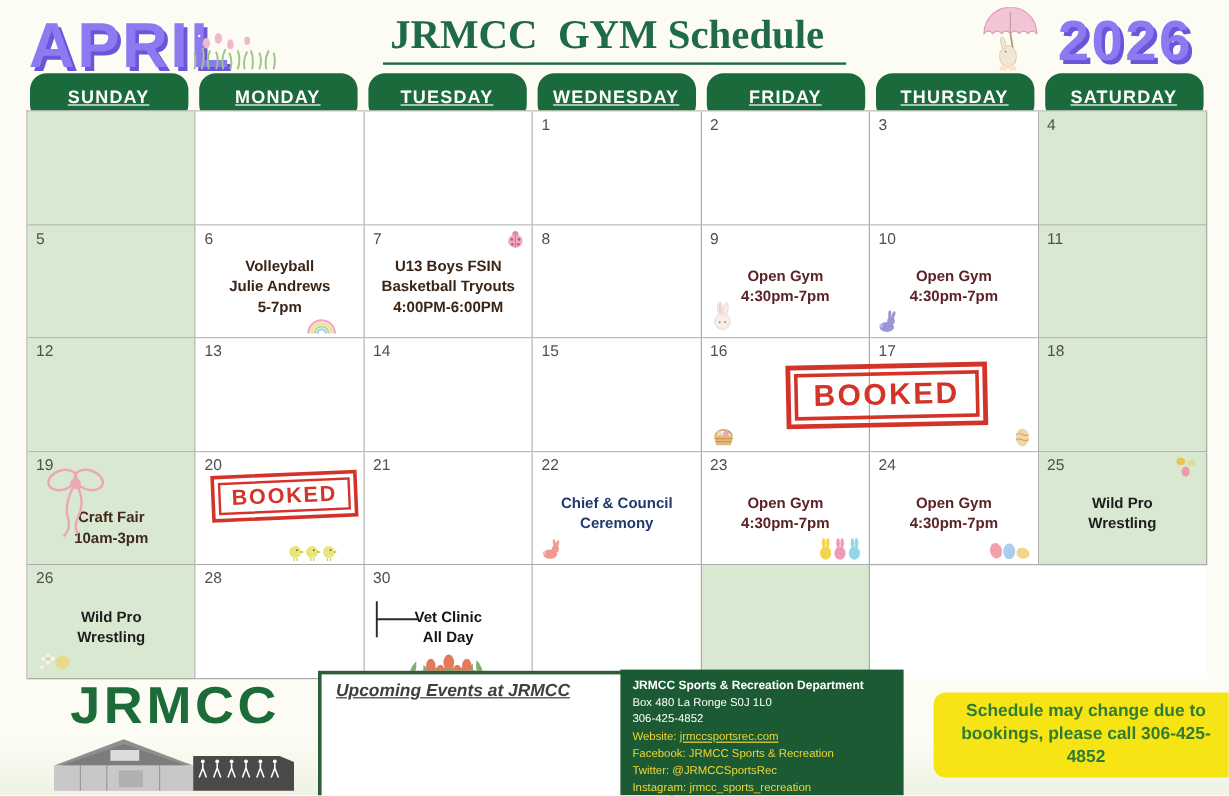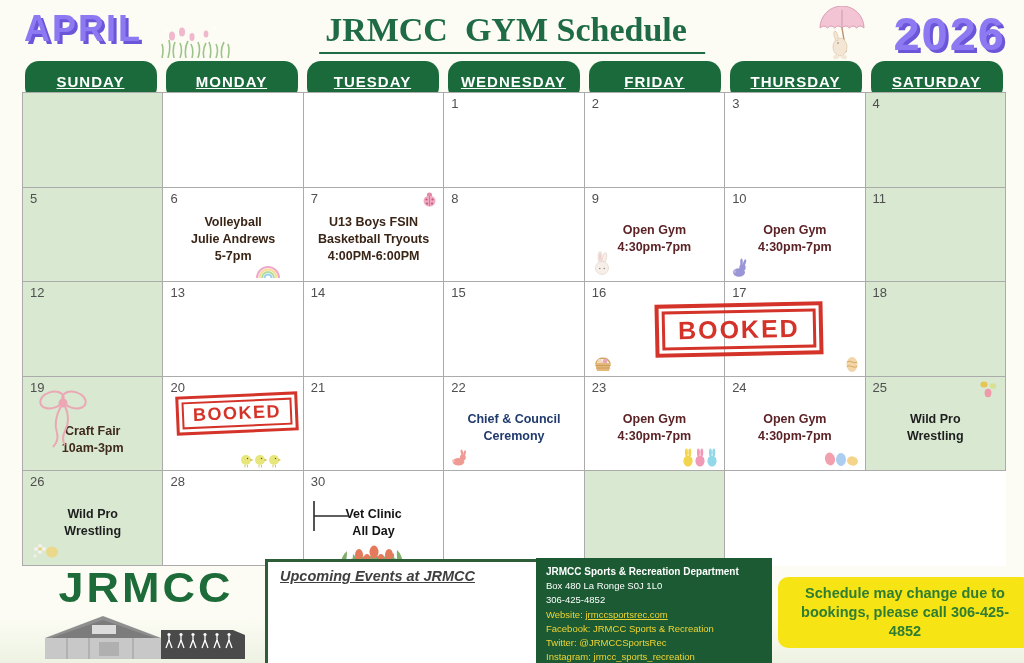--- a/index.html
+++ b/index.html
@@ -1,23 +1,23 @@
 <!DOCTYPE html>
 <html><head>
 <meta charset="utf-8">
 <style>
   html,body{margin:0;padding:0;}
   .page{position:relative;width:1024px;height:663px;overflow:hidden;
         background:linear-gradient(#fcfcf4 0 93%,#edf2e2);
         font-family:"Liberation Sans",sans-serif;}
 
   
-  .month{position:absolute;left:24px;top:8px;font-size:36px;font-weight:bold;letter-spacing:2px;
+  .month{position:absolute;left:24px;top:8px;font-size:53px;font-weight:bold;letter-spacing:2px;
          color:#8d7af2;text-shadow:3px 3px 0 #6b55d8;}
-  .year{position:absolute;right:18px;top:6px;font-size:47px;font-weight:bold;letter-spacing:2px;
+  .year{position:absolute;right:30px;top:6px;font-size:47px;font-weight:bold;letter-spacing:2px;
         color:#8d7af2;text-shadow:3px 3px 0 #6b55d8;}
   .title{position:absolute;left:50%;top:11px;transform:translateX(-50%);
          font-family:"Liberation Serif",serif;font-size:34px;font-weight:bold;color:#1e6b45;
          border-bottom:2.5px solid #1e6b45;padding:0 18px 3px 6px;white-space:pre;}
   .decor{position:absolute;line-height:0;}
   .decor-grass{left:158px;top:24px;}
   .decor-bunny{left:816px;top:6px;}
 
   
   .pill-row{position:absolute;left:20px;top:61px;width:987px;display:flex;}
@@ -56,21 +56,21 @@
   .logo{position:absolute;left:30px;top:567px;width:232px;text-align:center;}
   .logo-text{font-size:45px;font-weight:bold;letter-spacing:3px;color:#1c6b38;line-height:.95;
              transform:scaleY(.96);}
   .logo-building{margin-top:2px;}
 
   .upcoming-box{position:absolute;left:265px;top:559px;width:266px;height:96px;background:#fff;
                 border:3px solid #2d5e38;padding:6px 12px;}
   .upcoming-heading{font-style:italic;font-weight:bold;text-decoration:underline;
                     font-size:14.5px;color:#3f3f3f;}
 
-  .contact-box{position:absolute;left:536px;top:558px;width:216px;height:93px;background:#1b5a33;
+  .contact-box{position:absolute;left:517px;top:558px;width:216px;height:93px;background:#1b5a33;
                padding:6px 10px;color:#fff;font-size:9.5px;line-height:1.5;}
   .c-bold{font-weight:bold;font-size:10px;}
   .c-yellow{color:#f0d534;}
   .c-link{color:#f0d534;text-decoration:underline;cursor:pointer;}
 
   .notice{position:absolute;left:778px;top:577px;width:238px;background:#f7e414;border-radius:10px;
           padding:7px 8px;text-align:center;font-weight:bold;font-size:14.5px;line-height:1.3;
           color:#2e7d32;}
 </style>
 </head>

